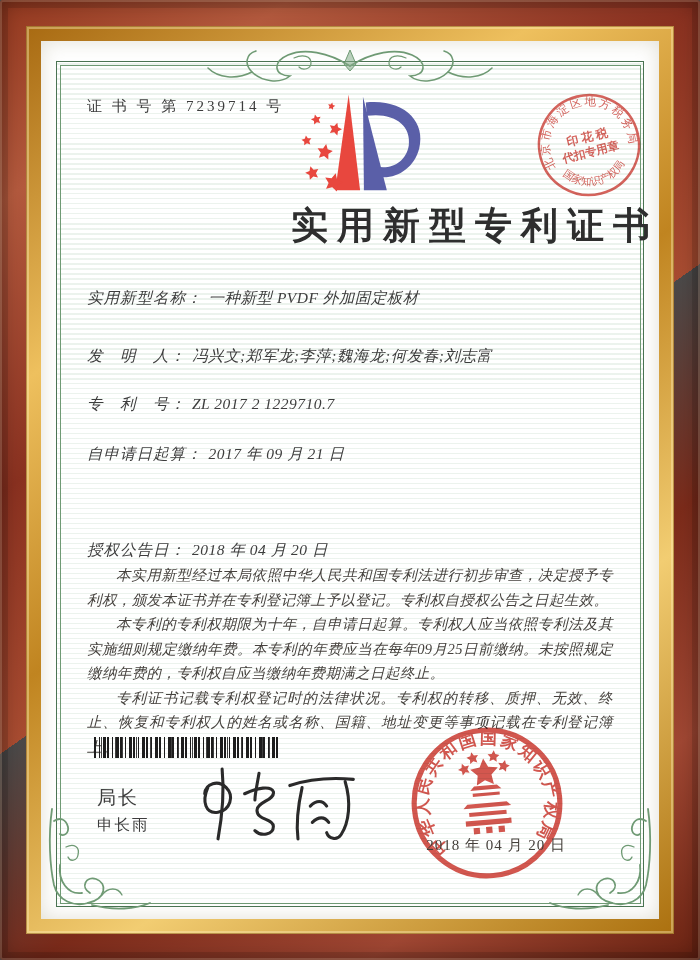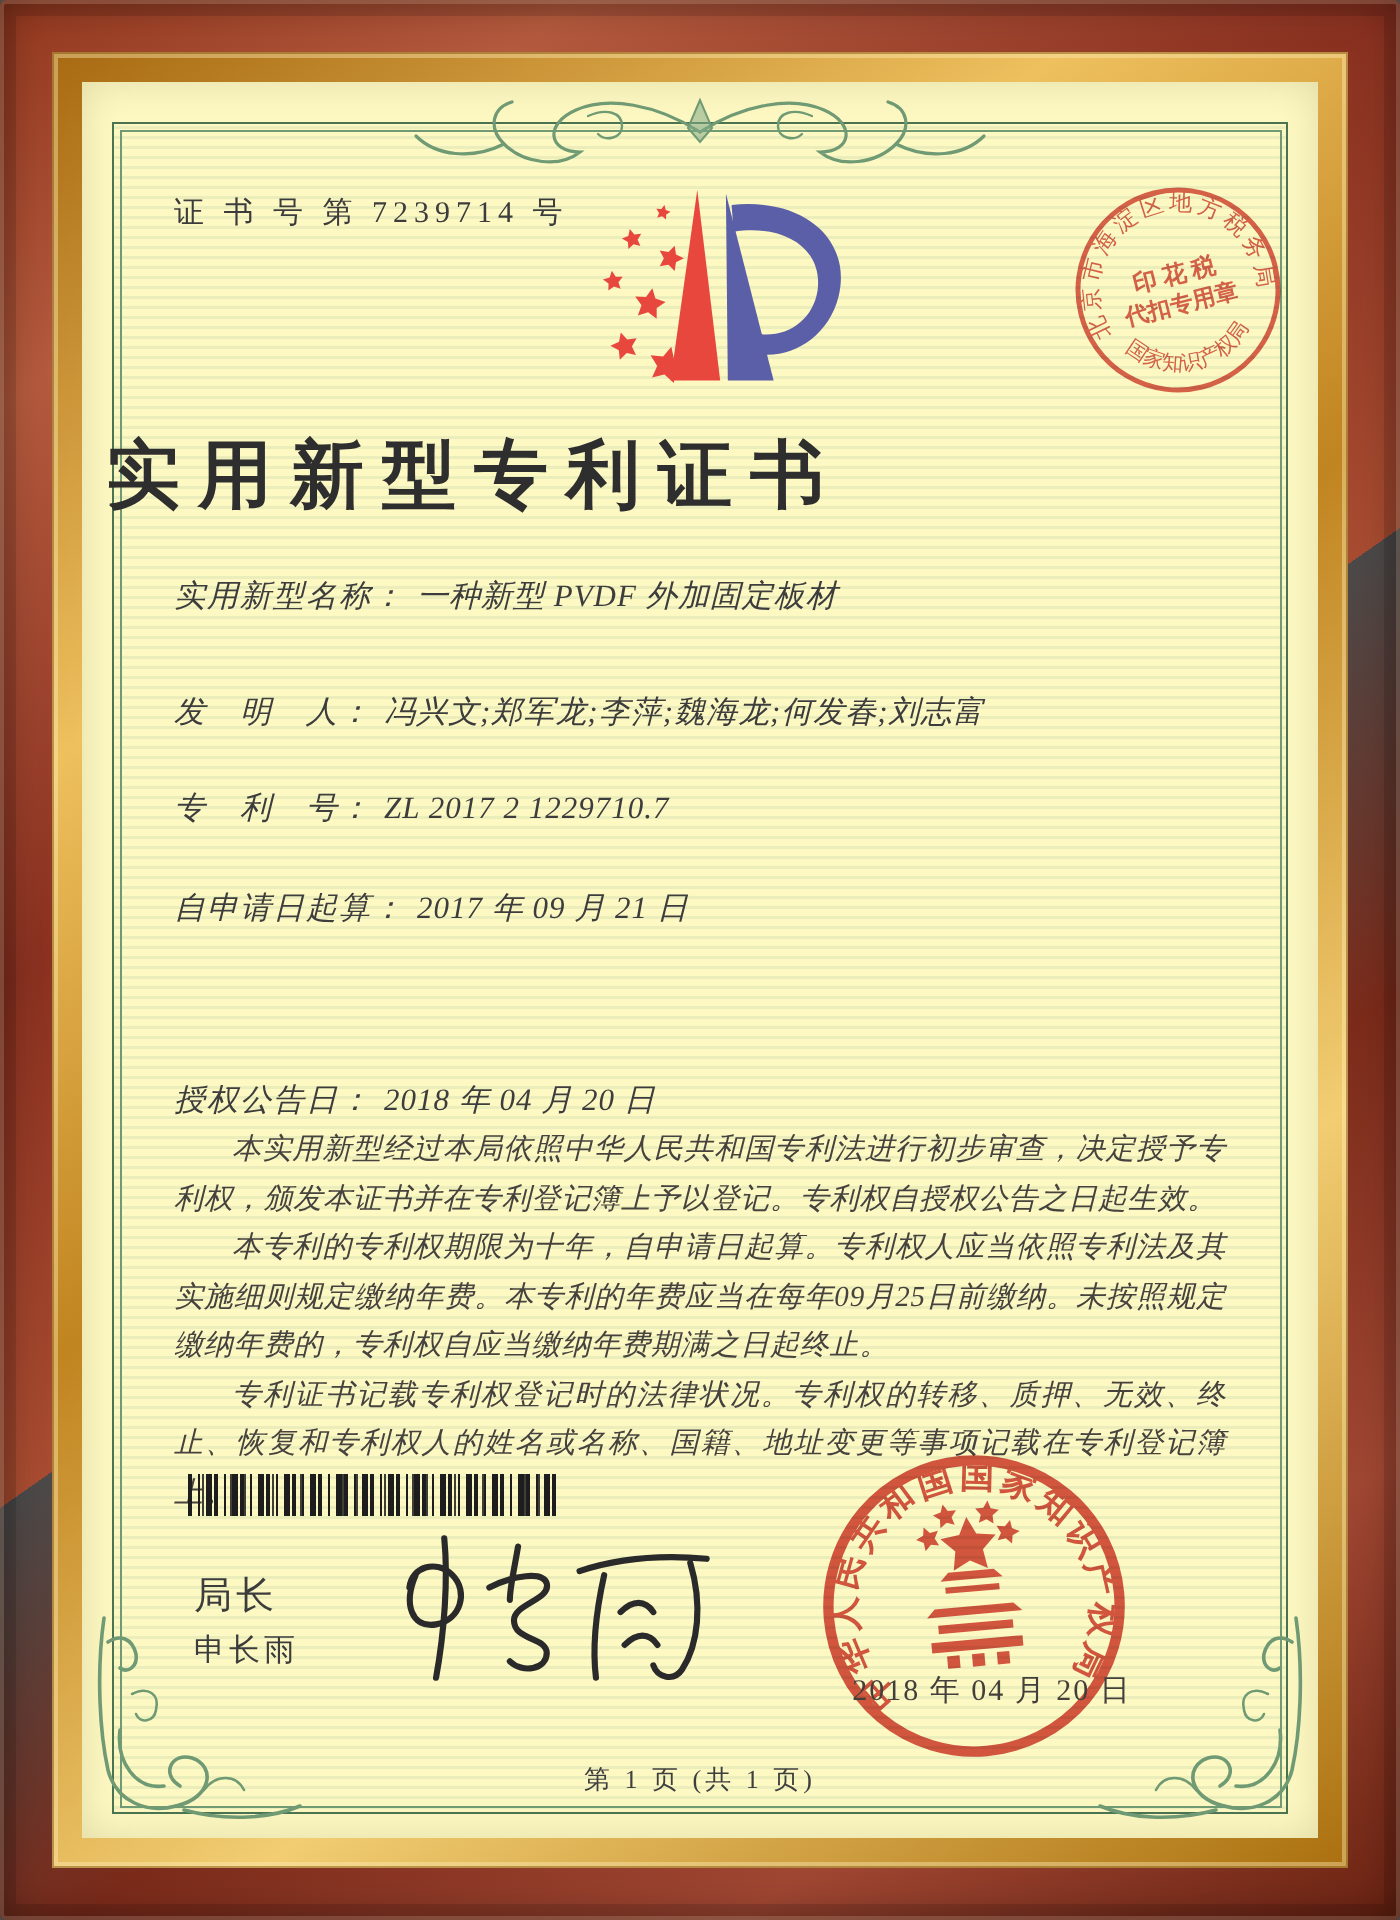--- a/index.html
+++ b/index.html
@@ -5,32 +5,32 @@
   html,body{margin:0;padding:0;background:#4a4a4a;}
   .scene{position:relative;width:700px;height:960px;overflow:hidden;
          font-family:"Liberation Serif","DejaVu Serif",serif;}
   
   .wood{position:absolute;inset:0;border-radius:3px;
         background:linear-gradient(145deg,#93381f 0%,#b45a3e 14%,#8a3120 34%,#a84c31 52%,#74271605 0,#7c2b1a 68%,#a04733 84%,#6b2312 100%);
         box-shadow:inset 0 0 0 2px rgba(255,230,200,.18),inset 0 0 0 8px rgba(0,0,0,.12),inset 0 0 22px rgba(0,0,0,.35);}
   .gold{position:absolute;inset:26px;
         background:linear-gradient(145deg,#a86a12 0%,#eec05e 26%,#c08420 48%,#f2cd72 72%,#ab700f 100%);
         box-shadow:inset 0 0 0 1px rgba(120,70,0,.45),inset 0 0 0 3px rgba(255,240,190,.4);}
-  .paper{position:absolute;inset:41px;background:#fef9c3;
+  .paper{position:absolute;inset:41px;background:#ffffff;
          box-shadow:inset 0 0 20px rgba(120,110,60,.22);}
   .texture{position:absolute;inset:22px 16px 13px 16px;z-index:0;
            background:repeating-linear-gradient(180deg,rgba(125,175,135,.15) 0 1.5px,rgba(255,255,255,0) 1.5px 5px);}
   
   .green-border{position:absolute;inset:20px 15px 12px;border:1.5px solid #4a7352;z-index:1;}
   .green-border-inner{position:absolute;inset:2.5px;border:1px solid #6f9a74;}
   .deco{position:absolute;z-index:2;}
   
   .cert-no{position:absolute;left:46px;top:56px;z-index:3;font-size:15px;letter-spacing:3px;color:#3c3c3c;}
   .logo{position:absolute;left:228px;top:50px;z-index:3;}
-  .title{position:absolute;left:0;top:160px;width:100%;margin:12px;text-align:left;z-index:3;
+  .title{position:absolute;left:0;top:160px;width:100%;margin:0;text-align:right;z-index:3;
          font-size:37px;font-weight:600;letter-spacing:9px;color:#2e2e2e;}
   .field{position:absolute;left:46px;right:40px;z-index:3;font-size:15.5px;color:#3d3d3d;white-space:nowrap;font-style:italic;}
   .f1{top:247px}.f2{top:305px}.f3{top:353px}.f4{top:403px}.f5{top:451px}.f6{top:499px}
   .flabel{letter-spacing:1px;}
   .fvalue{margin-left:6px;letter-spacing:.5px;}
   .body-text{position:absolute;left:46px;right:46px;top:522px;z-index:3;}
   .body-text p{margin:0;text-indent:2em;font-size:14.5px;line-height:24.5px;color:#46423e;
                text-align:justify;font-style:italic;letter-spacing:.4px;}
   .barcode{position:absolute;left:53px;top:696px;width:184px;height:21px;z-index:3;background:
      repeating-linear-gradient(90deg,#1d1d1d 0 2px,rgba(0,0,0,0) 2px 5px,#1d1d1d 5px 6px,rgba(0,0,0,0) 6px 9px,#1d1d1d 9px 12px,rgba(0,0,0,0) 12px 13px),
@@ -194,15 +194,14 @@
           <textPath href="#tax-arc-top" startOffset="0" textLength="148" lengthAdjust="spacing-and-glyphs">北京市海淀区地方税务局</textPath>
         </text>
         <text font-size="10.5" font-family="Liberation Serif, serif">
           <textPath href="#tax-arc-bottom" startOffset="0" textLength="72" lengthAdjust="spacing-and-glyphs">国家知识产权局</textPath>
         </text>
         <text x="56" y="52" text-anchor="middle" font-size="12" font-weight="bold">印 花 税</text>
         <text x="56" y="67" text-anchor="middle" font-size="11.5" font-weight="bold">代扣专用章</text>
       </g>
     </svg>
 
-    <div class="footer">第 1 页 (共 1 页)</div>
   </div>
 </div>
 
 </body></html>

